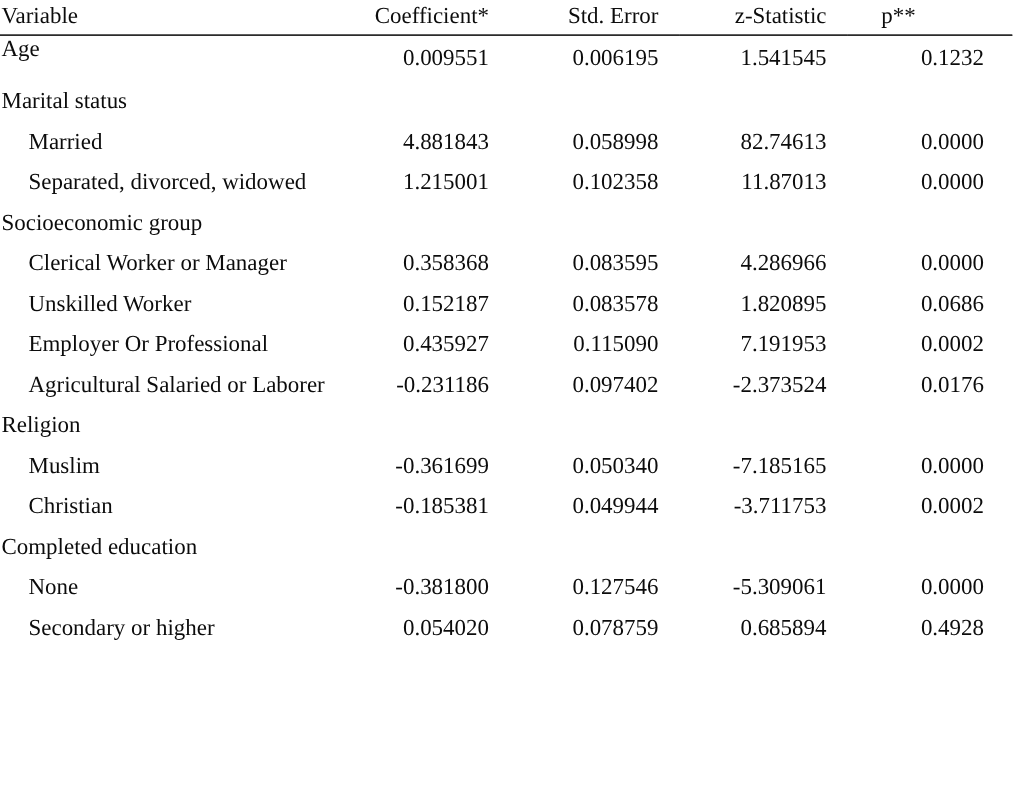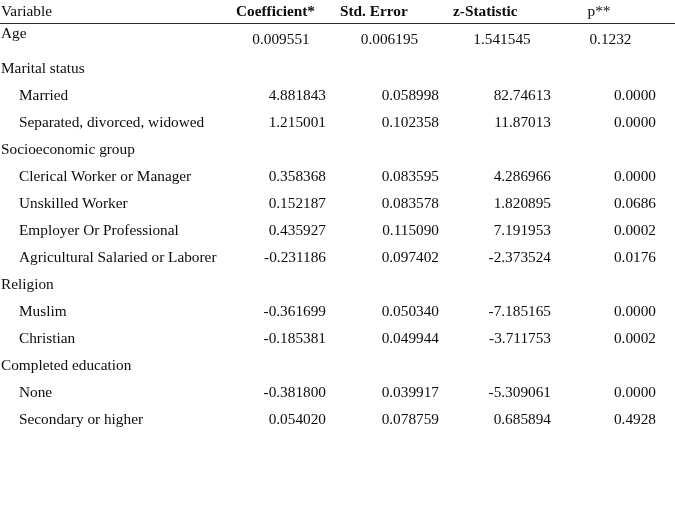--- a/index.html
+++ b/index.html
@@ -43,23 +43,22 @@
     vertical-align: bottom;
     border-bottom: 1.4px solid #2b2b2b;
     height: 21px;
     line-height: 20px;
   }
   thead th.h-label {
     text-align: left;
     padding-left: 1px;
   }
   thead th.h-num {
-    text-align: left;
+    text-align: right;
     padding-right: 14px;
-    font-weight: bold;
   }
   thead th.h-p {
     text-align: center;
     padding-right: 42px;
   }
 
   tbody td {
     padding: 0;
     height: 27px;
     line-height: 27px;
@@ -78,21 +77,21 @@
   td.num {
     text-align: right;
     padding-right: 14px;
   }
   td.num.p-col {
     padding-right: 19px;
   }
 
   
   tr.row-first td.label { vertical-align: top; line-height: 18px; }
-  tr.row-first td.num   { vertical-align: bottom; line-height: 30px; text-align: center; }
+  tr.row-first td.num   { vertical-align: bottom; line-height: 30px; }
 
   tr.section td.label { padding-left: 1px; }
 
   sup.sq {
     font-size: 0.68em;
     vertical-align: super;
     line-height: 0;
   }
 </style>
 </head>
@@ -204,21 +203,21 @@
         <tr class="section">
           <td class="label">Completed education</td>
           <td class="num"></td>
           <td class="num"></td>
           <td class="num"></td>
           <td class="num p-col"></td>
         </tr>
         <tr>
           <td class="label indent">None</td>
           <td class="num">-0.381800</td>
-          <td class="num">0.039917</td>
+          <td class="num">0.127546</td>
           <td class="num">-5.309061</td>
           <td class="num p-col">0.0000</td>
         </tr>
         <tr>
           <td class="label indent">Secondary or higher</td>
           <td class="num">0.054020</td>
           <td class="num">0.078759</td>
           <td class="num">0.685894</td>
           <td class="num p-col">0.4928</td>
         </tr>

